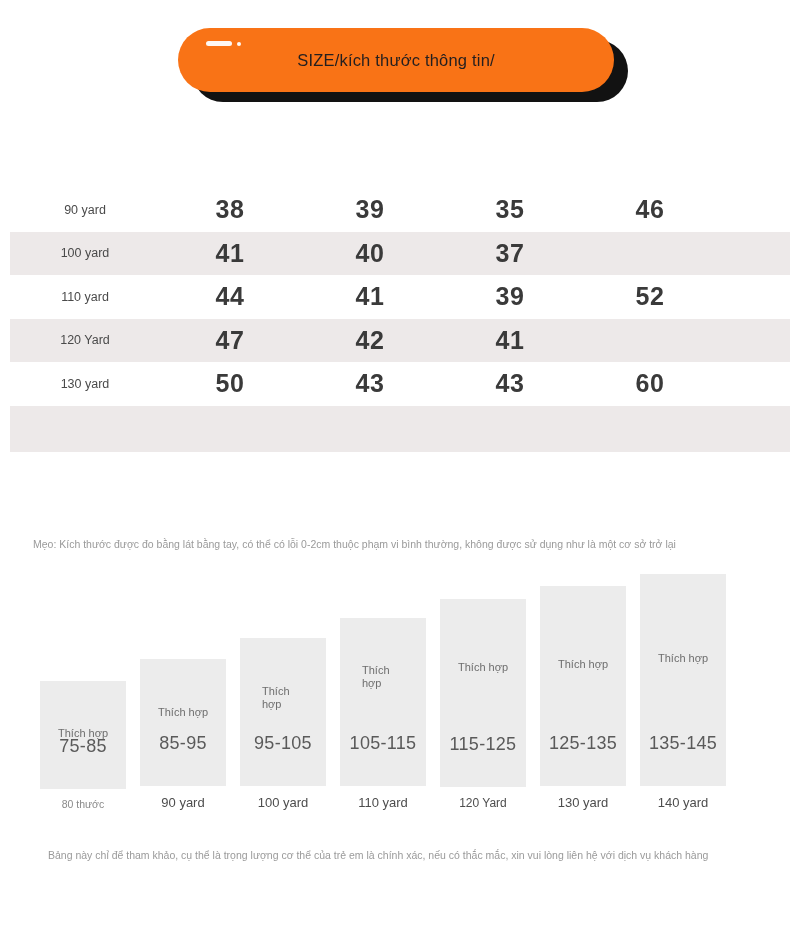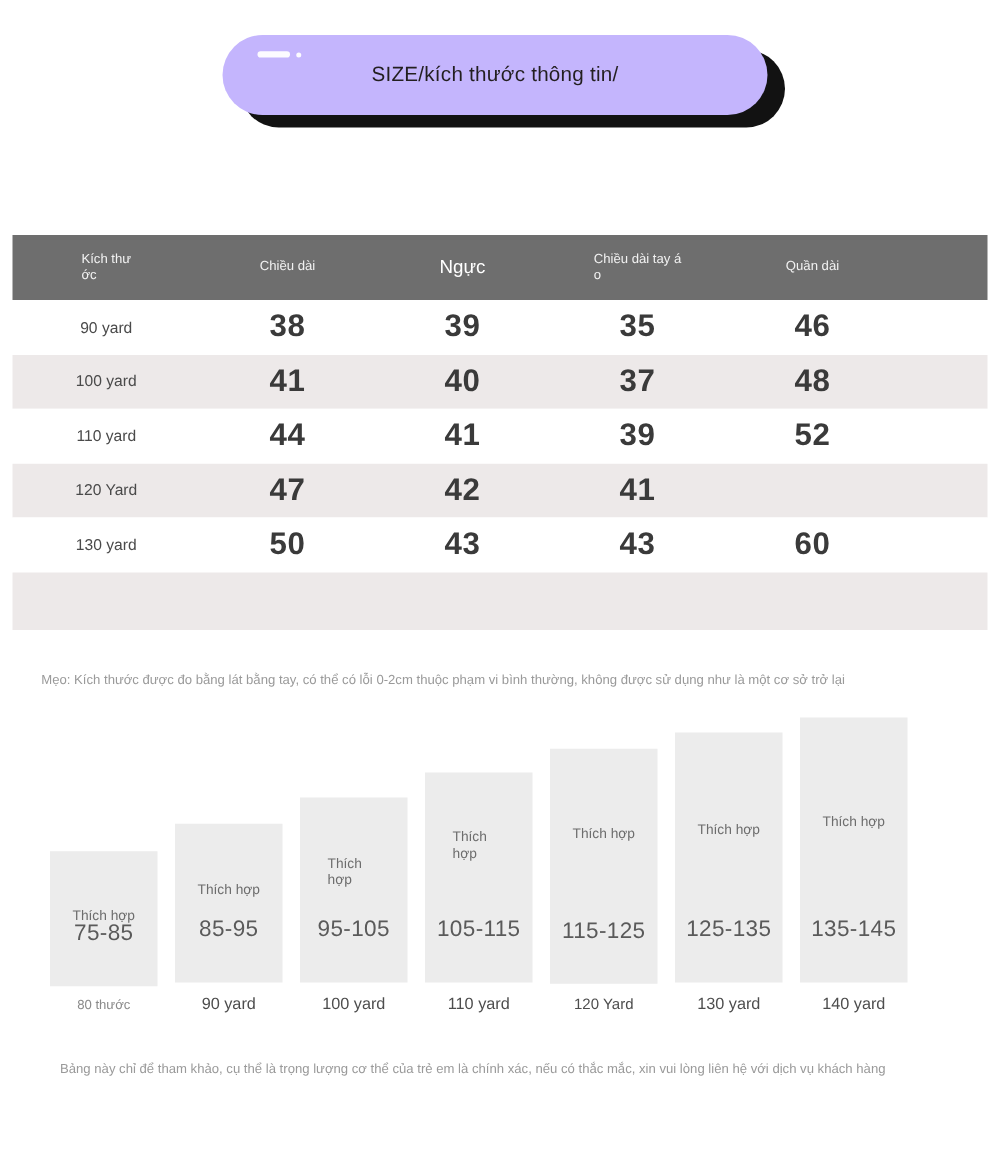--- a/index.html
+++ b/index.html
@@ -29,21 +29,21 @@
     height: 62px;
     background: #121212;
     border-radius: 34px;
   }
   .banner {
     position: absolute;
     left: 178px;
     top: 28px;
     width: 436px;
     height: 64px;
-    background: #c4b5fd;
+    background: #f97316;
     border-radius: 34px;
     display: flex;
     align-items: center;
     justify-content: center;
   }
   .banner-title {
     font-size: 16.5px;
     color: #231f20;
     letter-spacing: 0.2px;
     white-space: nowrap;
@@ -220,56 +220,35 @@
     <div class="banner-deco">
       <span class="dash"></span>
       <span class="dot"></span>
     </div>
     <span class="banner-title">SIZE/kích thước thông tin/</span>
   </div>
 </div>
 
 <div class="table">
 
-  <div class="trow thead">
-    <div class="cell c0">
-      <span style="white-space: pre-line; text-align: left;">Kích thư
-ớc</span>
-    </div>
-    <div class="cell c1">
-      <span>Chiều dài</span>
-    </div>
-    <div class="cell c2 big">
-      <span>Ngực</span>
-    </div>
-    <div class="cell c3">
-      <span style="white-space: pre-line; text-align: left;">Chiều dài tay á
-o</span>
-    </div>
-    <div class="cell c4">
-      <span>Quần dài</span>
-    </div>
-    <div class="cell cpad"></div>
-  </div>
 
   <div class="trow tbody-row">
     <div class="cell c0 size">90 yard</div>
     <div class="cell c1 num">38</div>
     <div class="cell c2 num">39</div>
     <div class="cell c3 num">35</div>
     <div class="cell c4 num">46</div>
     <div class="cell cpad"></div>
   </div>
 
   <div class="trow tbody-row alt">
     <div class="cell c0 size">100 yard</div>
     <div class="cell c1 num">41</div>
     <div class="cell c2 num">40</div>
     <div class="cell c3 num">37</div>
-    <div class="cell c4 num">48</div>
     <div class="cell cpad"></div>
   </div>
 
   <div class="trow tbody-row">
     <div class="cell c0 size">110 yard</div>
     <div class="cell c1 num">44</div>
     <div class="cell c2 num">41</div>
     <div class="cell c3 num">39</div>
     <div class="cell c4 num">52</div>
     <div class="cell cpad"></div>

